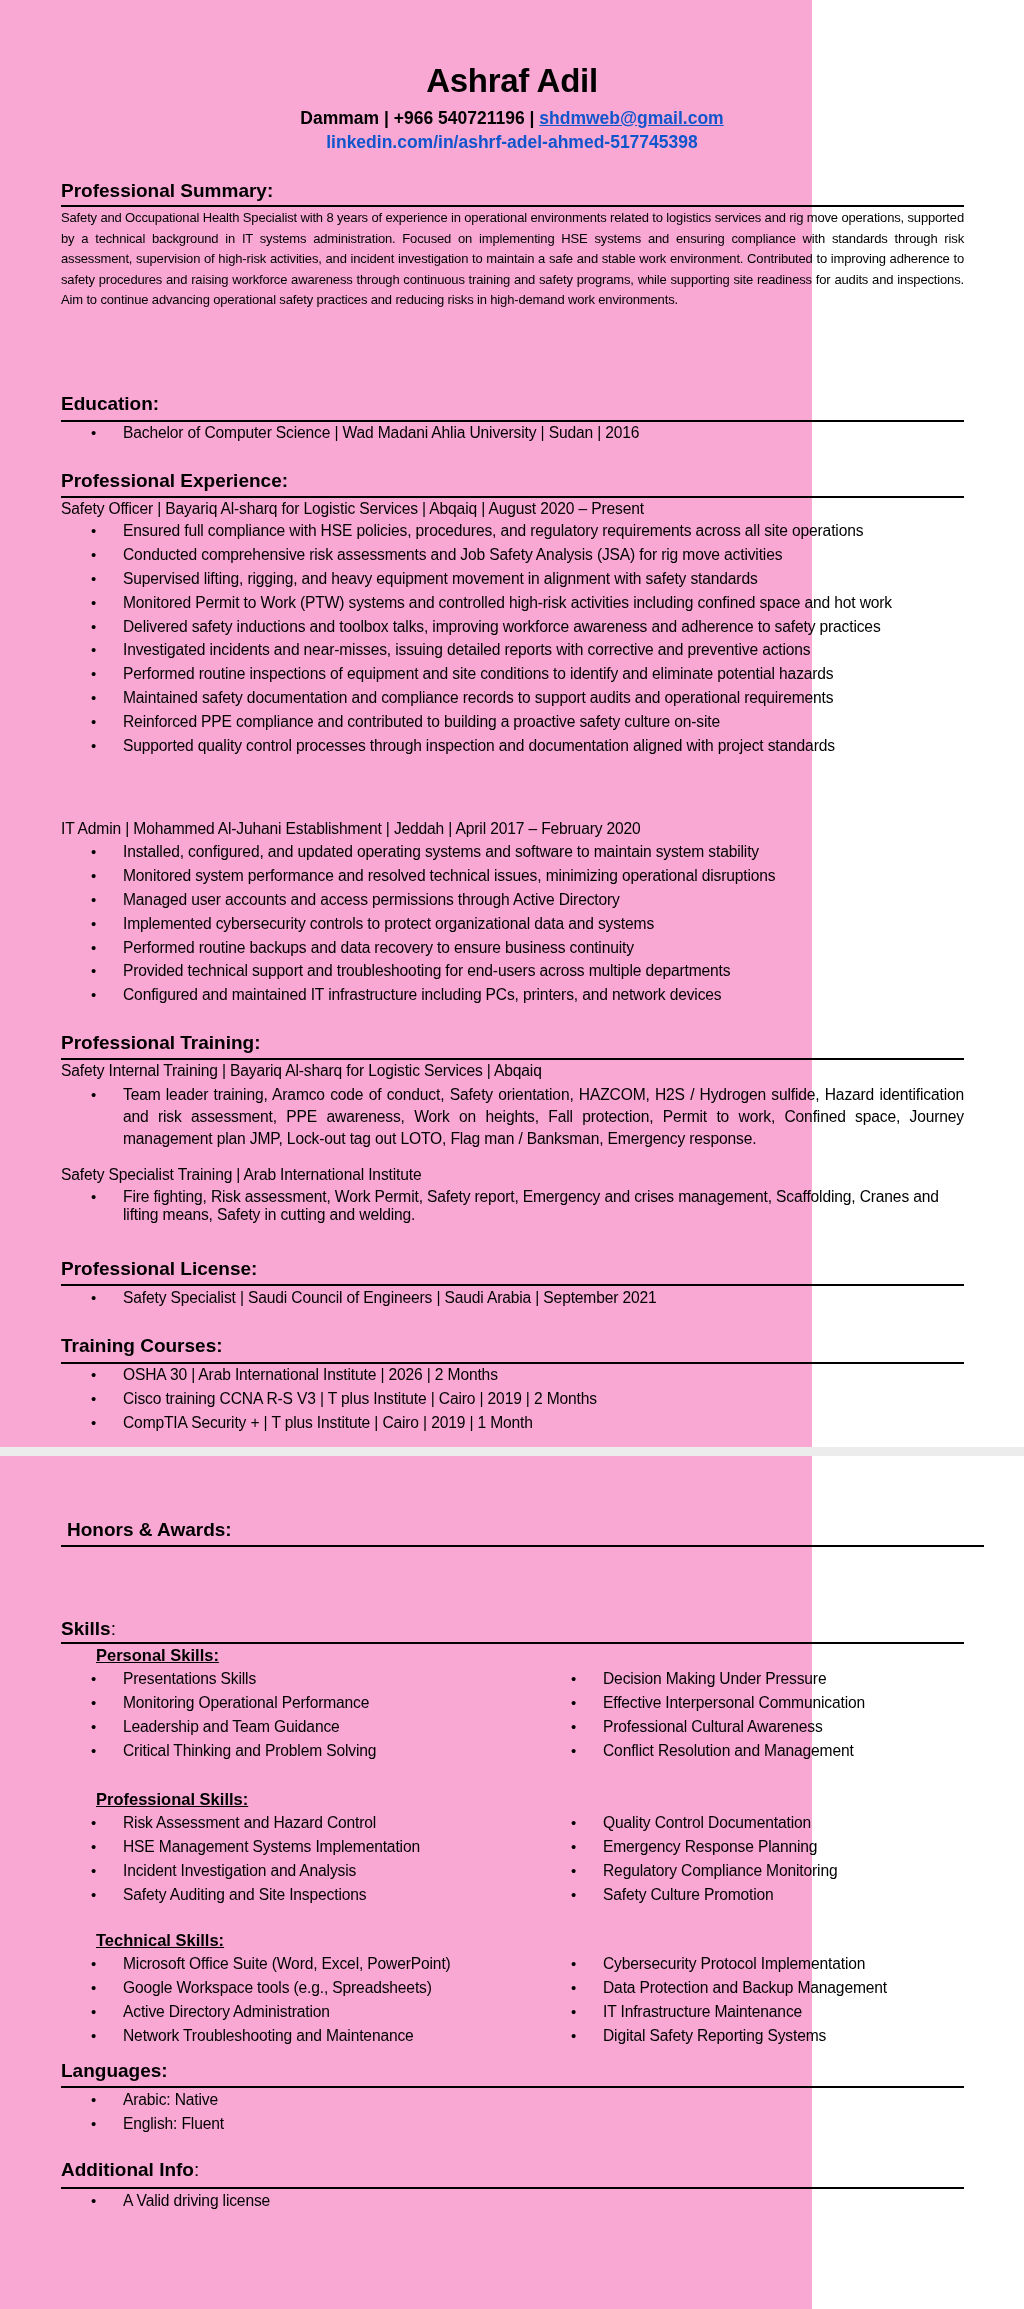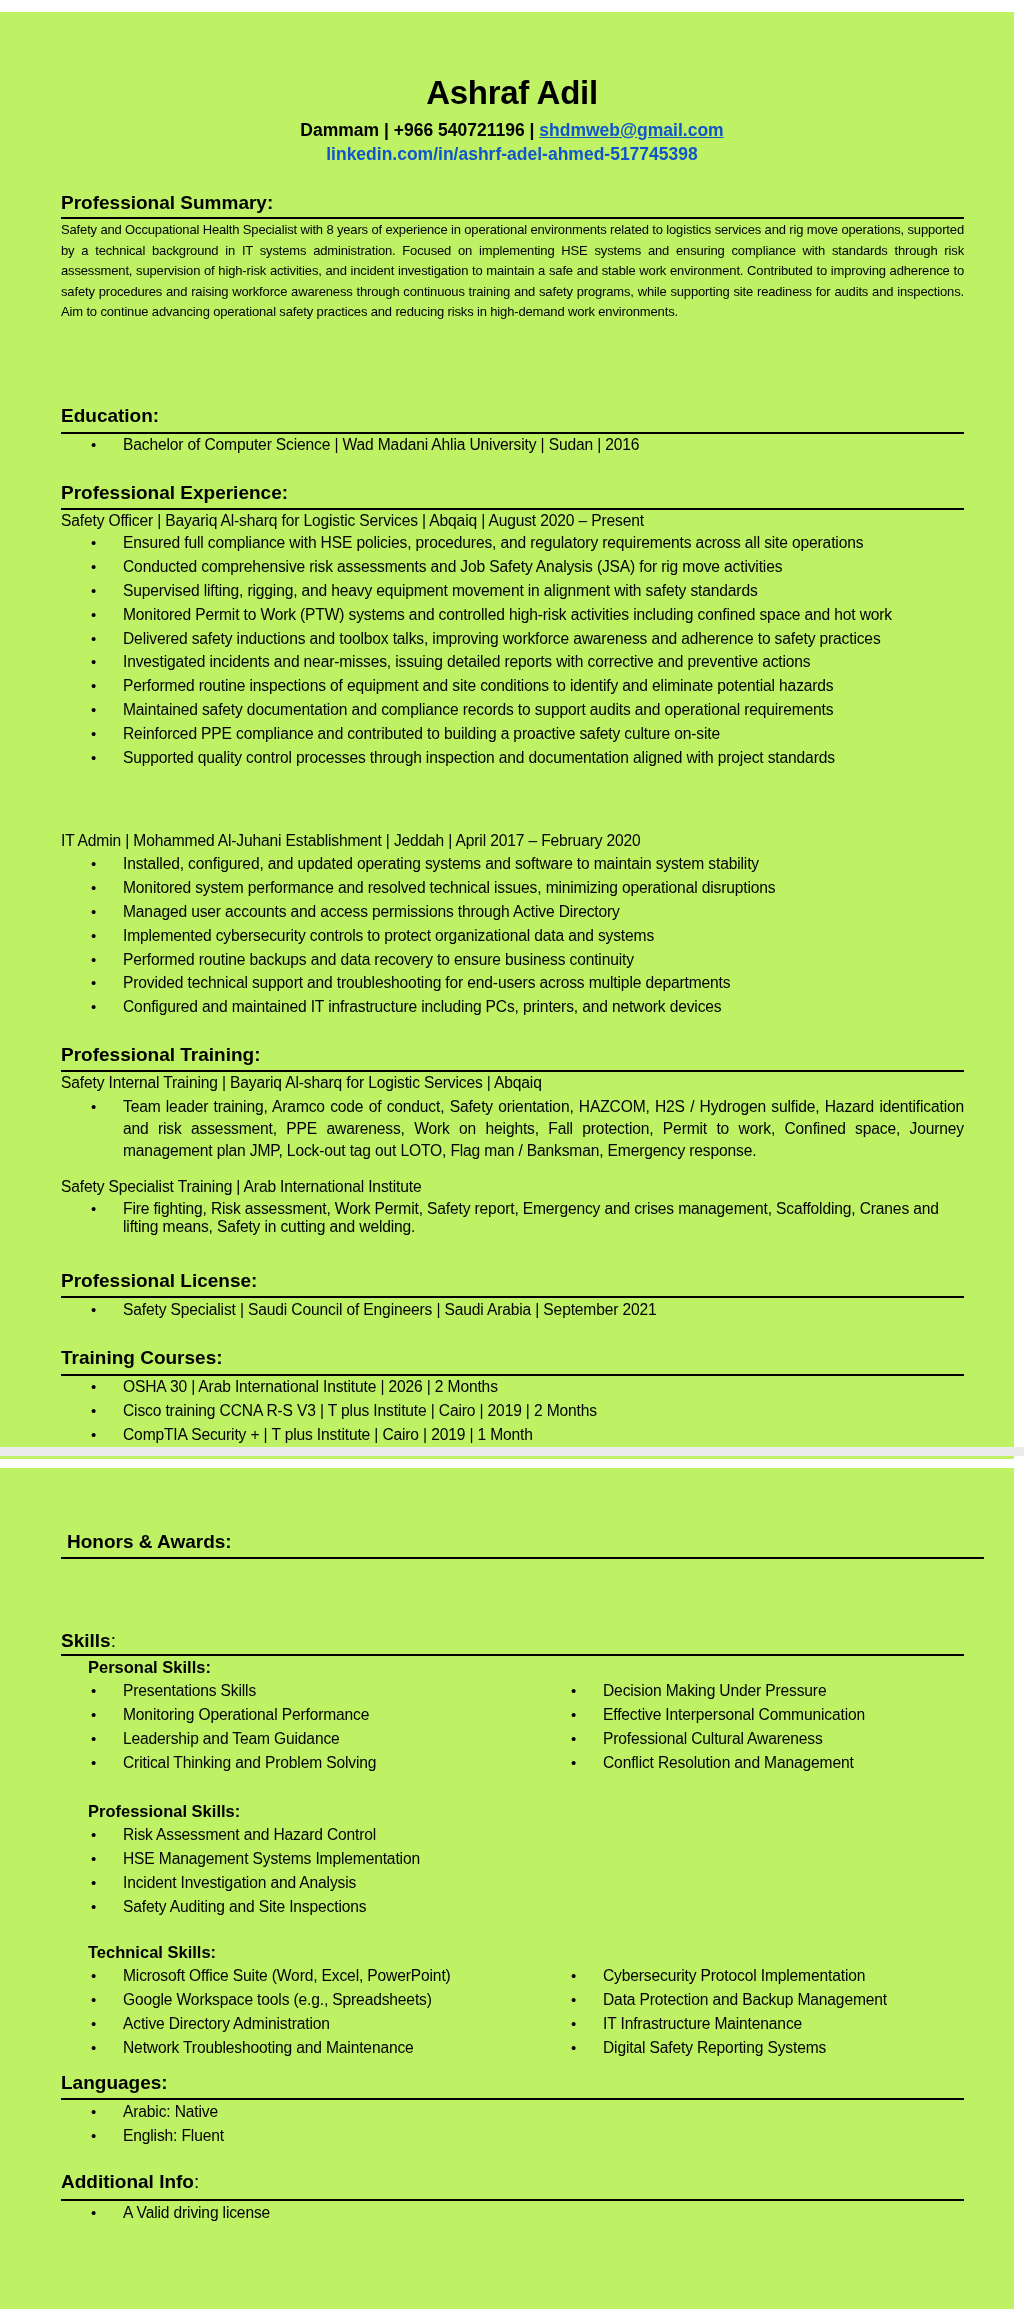--- a/index.html
+++ b/index.html
@@ -1,18 +1,18 @@
 <!DOCTYPE html>
 <html><head>
 <meta charset="utf-8">
 <style>
   html, body { margin: 0; padding: 0; background: #ffffff; }
   body { width: 1024px; height: 2309px; position: relative; overflow: hidden;
          font-family: "Liberation Sans", sans-serif; color: #000; }
-  .page { position: absolute; left: 0; width: 1014px; background: #bef264; margin-top: 12px; }
+  .page { position: absolute; left: 0; width: 812px; background: #f9a8d4; }
   .page1 { top: 0; height: 1447px; }
   .page-break { position: absolute; left: 0; top: 1447px; width: 1024px; height: 9px; background: #ececec; }
   .page2 { top: 1456px; height: 853px; }
 
   .name { position: absolute; top: 62px; left: 0; width: 1024px; text-align: center;
           font-size: 33px; font-weight: bold; letter-spacing: -0.3px; }
   .contact { position: absolute; top: 107px; left: 0; width: 1024px; text-align: center;
              font-size: 17.5px; font-weight: bold; line-height: 22px; }
   .contact a { color: #1155cc; text-decoration: underline; }
   .linkedin { position: absolute; top: 131px; left: 0; width: 1024px; text-align: center;
@@ -28,21 +28,21 @@
              line-height: 20.6px; text-align: justify; letter-spacing: -0.15px; }
 
   ul.bl { list-style: none; margin: 0; padding: 0; position: absolute; }
   ul.bl li { position: relative; padding-left: 62px; font-size: 15.6px; line-height: 20.5px;
              margin-bottom: 3.4px; letter-spacing: -0.15px; }
   ul.bl li::before { content: "\2022"; position: absolute; left: 30px; top: 0; font-size: 15px; }
   ul.bl li.just { text-align: justify; }
   b { font-weight: normal; }
 
   .job-head { position: absolute; left: 61px; font-size: 15.6px; line-height: 20px; letter-spacing: -0.15px; }
-  .sub-head { position: absolute; left: 88px; font-size: 16.5px; font-weight: bold; line-height: 20px; }
+  .sub-head { position: absolute; left: 96px; font-size: 16.5px; font-weight: bold; line-height: 20px; text-decoration: underline; }
 </style>
 </head>
 <body>
 
 <div class="page page1">
 
   <div class="name">Ashraf Adil</div>
 
   <div class="contact">
     <span>Dammam</span><span> | </span><span>+966 540721196</span><span> | </span><a>shdmweb@gmail.com</a>
@@ -146,20 +146,26 @@
     <li>Conflict Resolution and Management</li>
   </ul>
 
   <div class="sub-head" style="top:333px">Professional Skills:</div>
   <ul class="bl" style="top:357px; left:61px; width:480px">
     <li>Risk Assessment and Hazard Control</li>
     <li>HSE Management Systems Implementation</li>
     <li>Incident Investigation and Analysis</li>
     <li>Safety Auditing and Site Inspections</li>
   </ul>
+  <ul class="bl" style="top:357px; left:541px; width:440px">
+    <li>Quality Control Documentation</li>
+    <li>Emergency Response Planning</li>
+    <li>Regulatory Compliance Monitoring</li>
+    <li>Safety Culture Promotion</li>
+  </ul>
 
   <div class="sub-head" style="top:474px">Technical Skills:</div>
   <ul class="bl" style="top:498px; left:61px; width:480px">
     <li>Microsoft Office Suite (Word, Excel, PowerPoint)</li>
     <li>Google Workspace tools (e.g., Spreadsheets)</li>
     <li>Active Directory Administration</li>
     <li>Network Troubleshooting and Maintenance</li>
   </ul>
   <ul class="bl" style="top:498px; left:541px; width:440px">
     <li>Cybersecurity Protocol Implementation</li>

